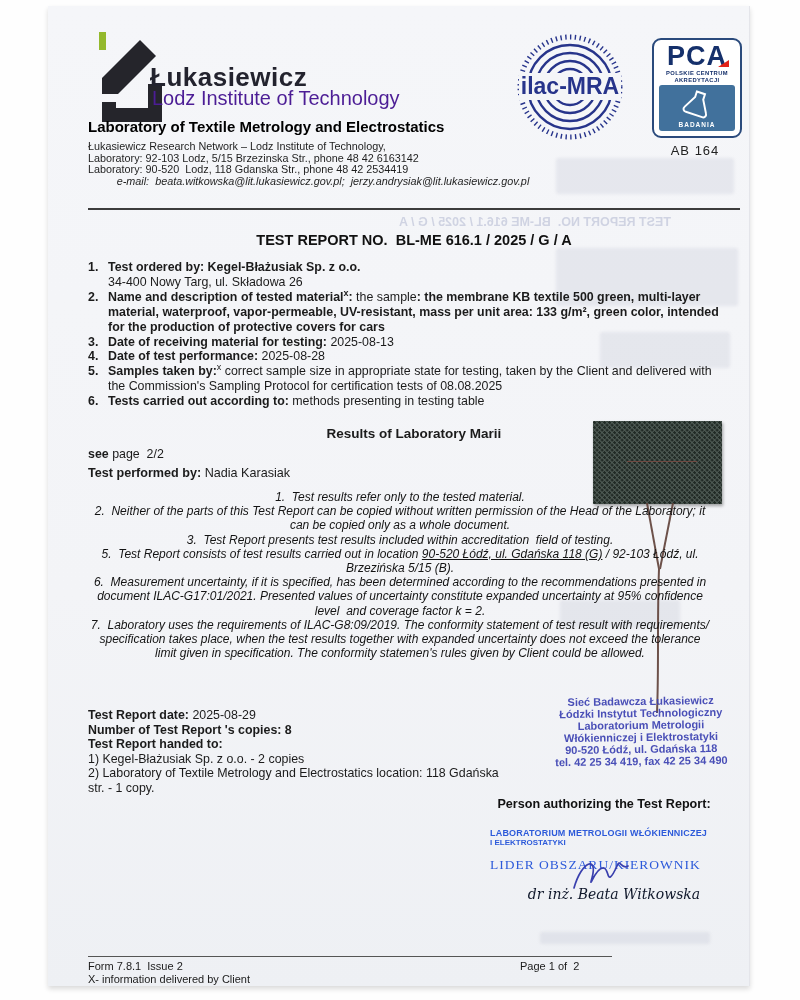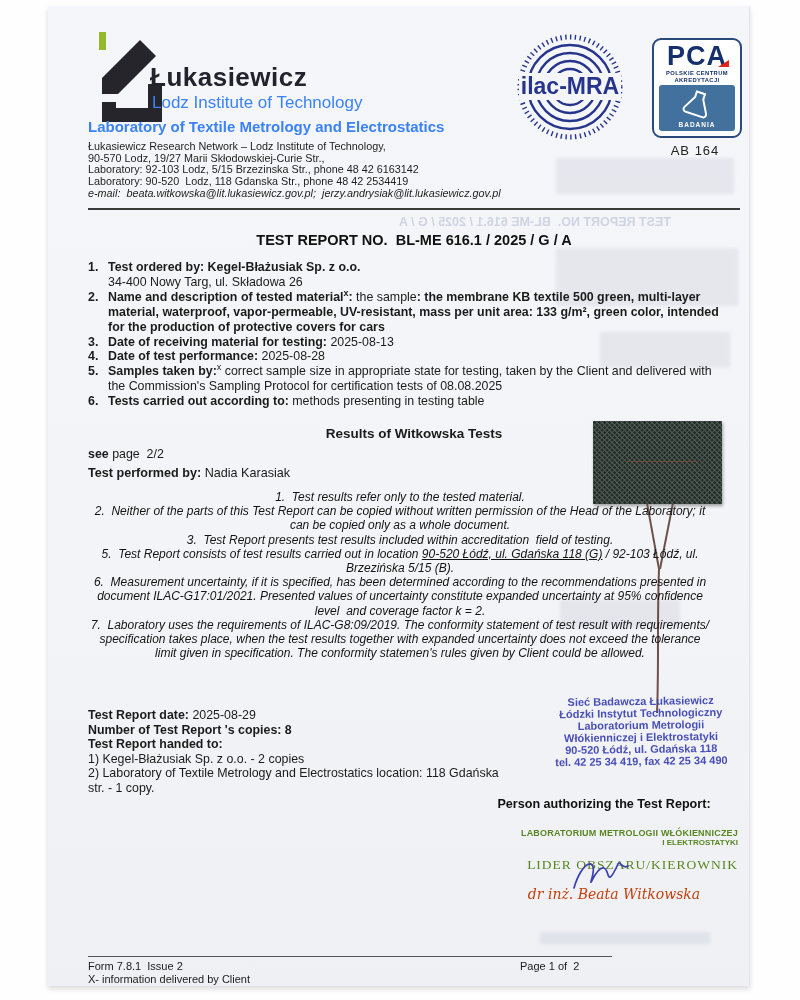--- a/index.html
+++ b/index.html
@@ -9,24 +9,24 @@
   .t{white-space:pre-wrap;}
   .b{font-weight:bold;}
   .u{text-decoration:underline;}
   sup{font-size:9px;vertical-align:super;line-height:0;}
 
   #paper{left:48px;top:6px;width:702px;height:980px;background:linear-gradient(180deg,#f5f6f9 0%,#f3f4f7 60%,#eef0f4 100%);
          box-shadow:0 3px 5px rgba(0,0,0,.14), inset -1px 0 0 #e4e5ea;}
 
   
   #brand{left:150px;top:62px;font-size:26px;font-weight:bold;color:#23232e;letter-spacing:.5px;}
-  #brand-sub{left:152px;top:93px;font-size:17px;color:#3b82f6;}
-  #lab-name{left:88px;top:118px;font-size:15px;font-weight:bold;color:#3b82f6;}
+  #brand-sub{left:152px;top:87px;font-size:20px;color:#4c1d95;}
+  #lab-name{left:88px;top:118px;font-size:15px;font-weight:bold;color:#000000;}
   #address{left:88px;top:141px;font-size:10.8px;line-height:11.7px;color:#1e1e1e;width:470px;}
-  #address .em{font-style:italic;}
+  #address .em{font-style:italic;text-align:center;}
   #rule1{left:88px;top:208px;width:652px;height:2px;background:#3c3c3c;}
 
   
   #title{left:88px;top:232px;width:652px;text-align:center;font-size:14.5px;font-weight:bold;color:#111;}
   #items{left:88px;top:260px;width:632px;font-size:12.4px;line-height:14.9px;}
   .item{display:flex;}
   .item .num{width:20px;flex-shrink:0;font-weight:bold;}
   .item .body{flex:1;}
 
   
@@ -38,26 +38,26 @@
   #notes{left:88px;top:490px;width:624px;font-size:12px;line-height:14.2px;font-style:italic;color:#141414;}
   #notes p{margin:0;text-align:center;}
 
   
   #report-info{left:88px;top:708px;font-size:12.4px;line-height:14.6px;width:420px;}
 
   
   #stamp-address{left:516px;top:696px;width:250px;text-align:center;color:#3c42b2;
                  font-size:11px;line-height:11.9px;font-weight:600;transform:rotate(-.8deg);opacity:.92;}
   #auth-heading{left:448px;top:797px;width:312px;text-align:center;font-size:12.6px;font-weight:bold;color:#111;}
-  #stamp-auth{left:490px;top:828px;width:248px;text-align:right;color:#4d7c0f;opacity:.92;}
+  #stamp-auth{left:490px;top:828px;width:248px;text-align:left;color:#1d4ed8;opacity:.92;}
   #stamp-auth .l1{font-size:9px;font-weight:bold;letter-spacing:.2px;}
   #stamp-auth .l2{font-size:8px;font-weight:bold;}
   #stamp-auth .l3{font-size:13.5px;font-family:"Liberation Serif","DejaVu Serif",serif;letter-spacing:1px;margin-top:10px;}
   #signer{left:490px;top:886px;width:248px;text-align:center;font-size:14px;font-style:italic;
-          font-family:"DejaVu Serif","Liberation Serif",serif;color:#c2410c;}
+          font-family:"DejaVu Serif","Liberation Serif",serif;color:#0f172a;}
 
   
   #rule2{left:88px;top:956px;width:524px;height:1px;background:#555;}
   #footer-form{left:88px;top:960px;font-size:11px;}
   #footer-note{left:88px;top:973px;font-size:11px;}
   #footer-page{left:520px;top:960px;font-size:11px;}
 
   
   #fabric{left:593px;top:421px;width:129px;height:83px;background-color:#4d5953;
     background-image:radial-gradient(circle at 1.6px 1.6px,#222b26 1.15px,transparent 1.45px),
@@ -138,21 +138,20 @@
         </svg>
         <div class="badge-label">BADANIA</div>
       </div>
     </div>
     <div id="pca-cert" class="t">AB 164</div>
   </div>
 
   <div id="lab-name" class="abs t">Laboratory of Textile Metrology and Electrostatics</div>
   <div id="address" class="abs">
     <div class="t">Łukasiewicz Research Network – Lodz Institute of Technology,</div>
-    <div class="t">90-570 Lodz, 19/27 Marii Skłodowskiej-Curie Str.,</div>
     <div class="t">Laboratory: 92-103 Lodz, 5/15 Brzezinska Str., phone 48 42 6163142</div>
     <div class="t">Laboratory: 90-520  Lodz, 118 Gdanska Str., phone 48 42 2534419</div>
     <div class="em">
       <span class="t">e-mail:  </span><span class="t">beata.witkowska@lit.lukasiewicz.gov.pl;  jerzy.andrysiak@lit.lukasiewicz.gov.pl</span>
     </div>
   </div>
   <div id="rule1" class="abs"></div>
 
   <div id="title" class="abs t">TEST REPORT NO.  BL-ME 616.1 / 2025 / G / A</div>
 
@@ -181,21 +180,21 @@
     <div class="item">
       <span class="num t">5.</span>
       <span class="body"><span class="b t">Samples taken by:</span><sup class="t">x</sup><span class="t"> correct sample size in appropriate state for testing, taken by the Client and delivered with the Commission's Sampling Protocol for certification tests of 08.08.2025</span></span>
     </div>
     <div class="item">
       <span class="num t">6.</span>
       <span class="body"><span class="b t">Tests carried out according to:</span><span class="t"> methods presenting in testing table</span></span>
     </div>
   </div>
 
-  <div id="results-heading" class="abs t">Results of Witkowska Tests</div>
+  <div id="results-heading" class="abs t">Results of Laboratory Marii</div>
   <div id="see-line" class="abs">
     <span class="b t">see</span><span class="t"> page  2/2</span>
   </div>
   <div id="performed" class="abs">
     <span class="b t">Test performed by:</span><span class="t"> Nadia Karasiak</span>
   </div>
 
   <div id="fabric" class="abs">
     <div class="thread-line"></div>
   </div>

